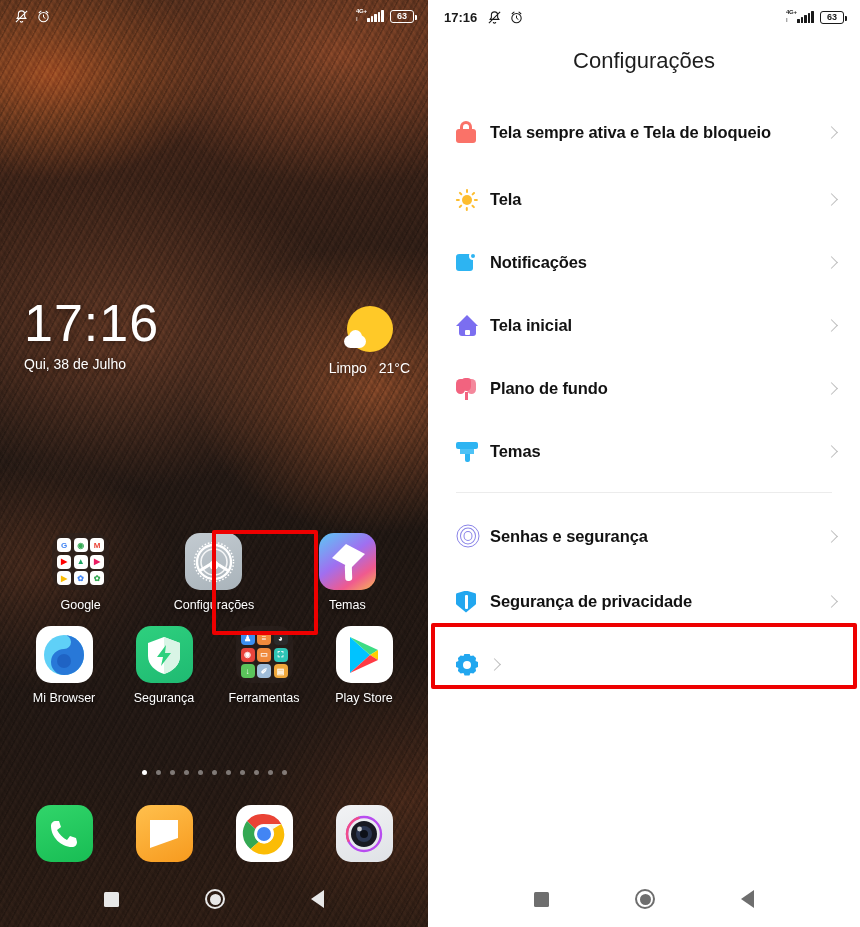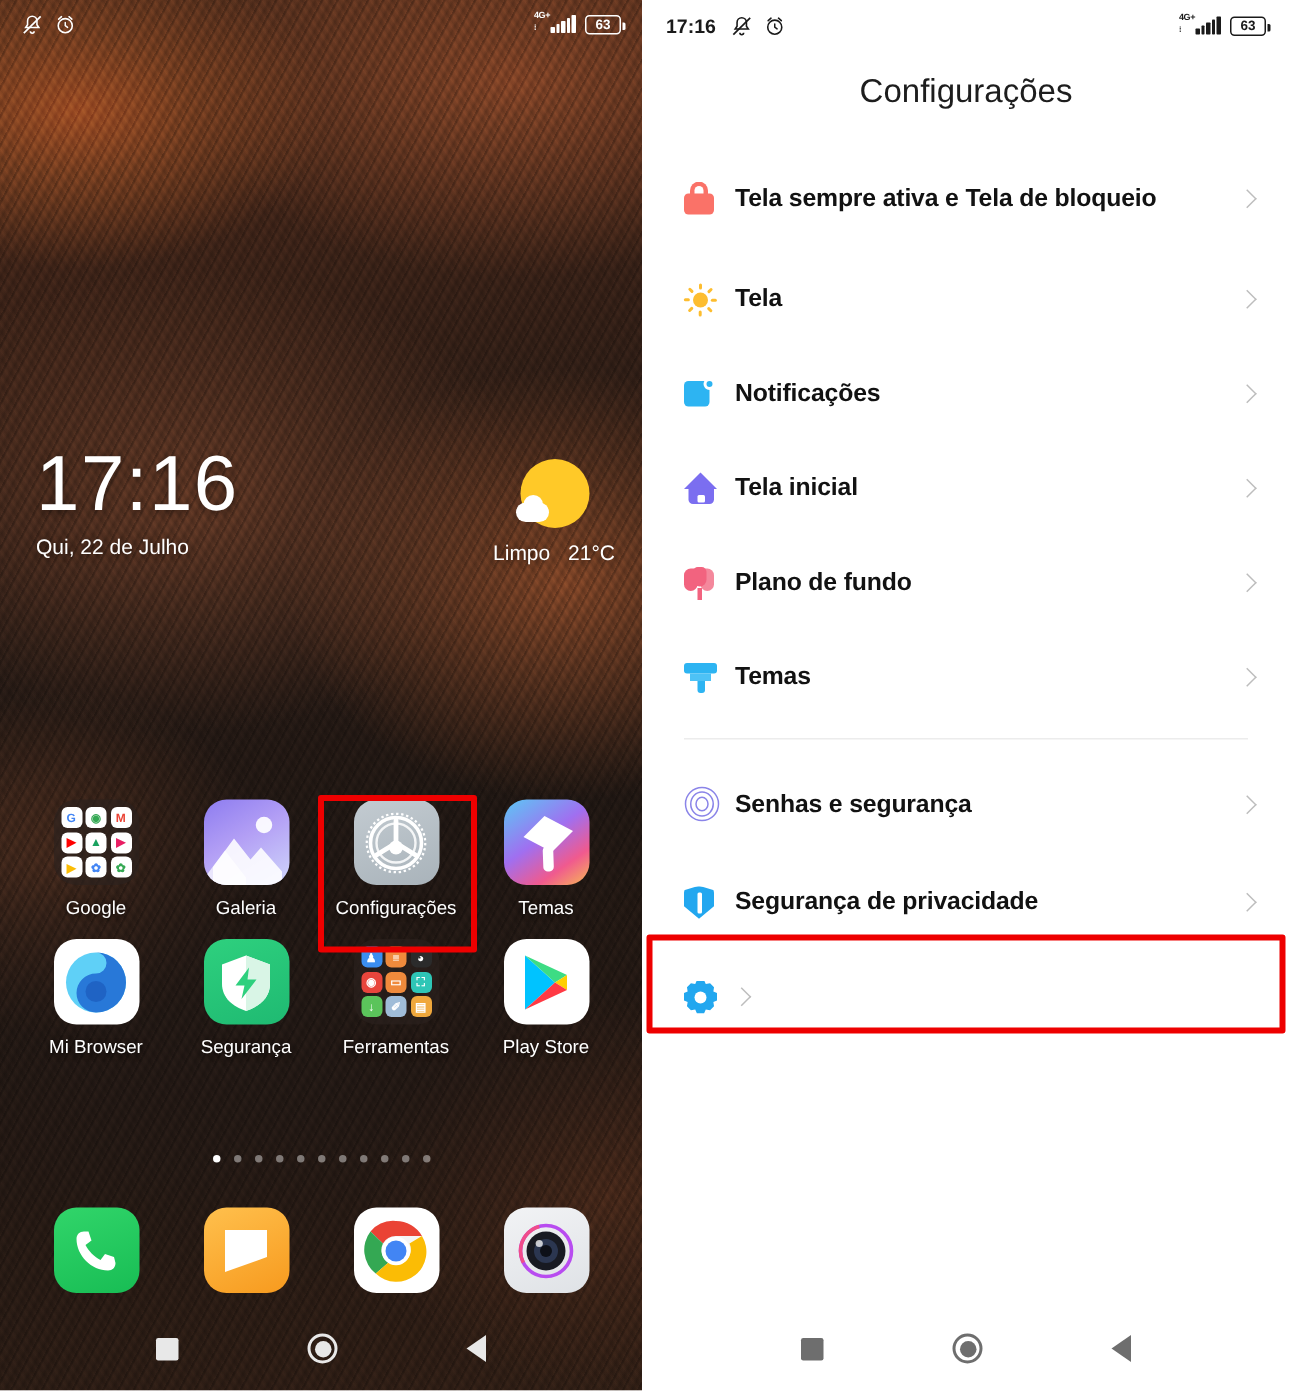--- a/index.html
+++ b/index.html
@@ -289,21 +289,21 @@
           <span class="bar b5"></span>
         </div>
         <div class="batt">
           <span>63</span>
         </div>
       </div>
     </div>
 
     <div class="clock-widget">
       <div class="clock-time">17:16</div>
-      <div class="clock-date">Qui, 22 de Julho</div>
+      <div class="clock-date">Qui, 38 de Julho</div>
       <div class="weather">
         <div class="sun-icon">
           <div class="sun-disc"></div>
           <div class="sun-cloud"></div>
         </div>
         <div class="weather-txt">
           <span>Limpo</span>
           <span class="temp">21°C</span>
         </div>
       </div>
@@ -322,30 +322,20 @@
               <span class="mini" style="background:#fff;color:#1aa260">▲</span>
               <span class="mini" style="background:#fff;color:#e91e63">▶</span>
               <span class="mini" style="background:#fff;color:#fbbc04">▶</span>
               <span class="mini" style="background:#fff;color:#4285f4">✿</span>
               <span class="mini" style="background:#fff;color:#34a853">✿</span>
             </div>
           </div>
           <div class="app-label">Google</div>
         </div>
 
-        <div class="app-cell">
-          <div class="app-icon ic-galeria">
-            <svg width="57" height="57" viewBox="0 0 57 57">
-              <circle cx="40" cy="17" r="5.5" fill="#ffffff" opacity="0.92"></circle>
-              <path d="M6 45 L20 26 L31 40 L38 32 L52 48 L52 57 L6 57 Z" fill="#ffffff" opacity="0.88"></path>
-              <path d="M2 50 L14 34 L28 52 L28 57 L2 57 Z" fill="#ffffff" opacity="0.7"></path>
-            </svg>
-          </div>
-          <div class="app-label">Galeria</div>
-        </div>
 
         <div class="app-cell">
           <div class="app-icon ic-config">
             <svg width="44" height="44" viewBox="0 0 44 44">
               <g fill="none" stroke="#ffffff" stroke-width="2.4">
                 <circle cx="22" cy="22" r="17"></circle>
               </g>
               <g stroke="#ffffff" stroke-width="1.5">
                 <circle cx="22" cy="22" r="19.5" fill="none" stroke-dasharray="1.6 1.8"></circle>
               </g>

